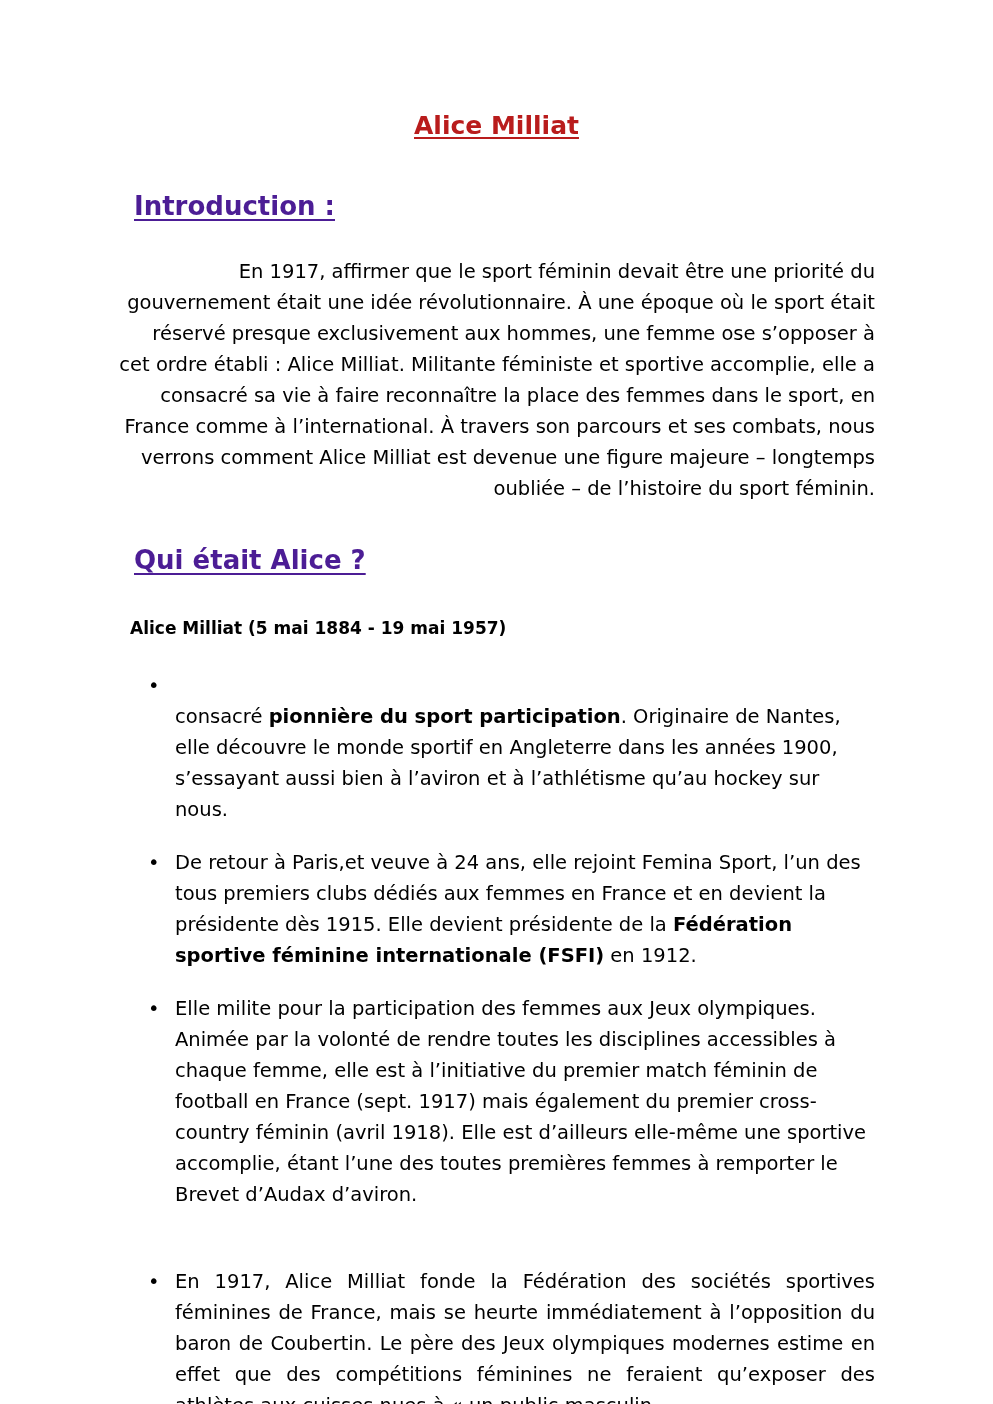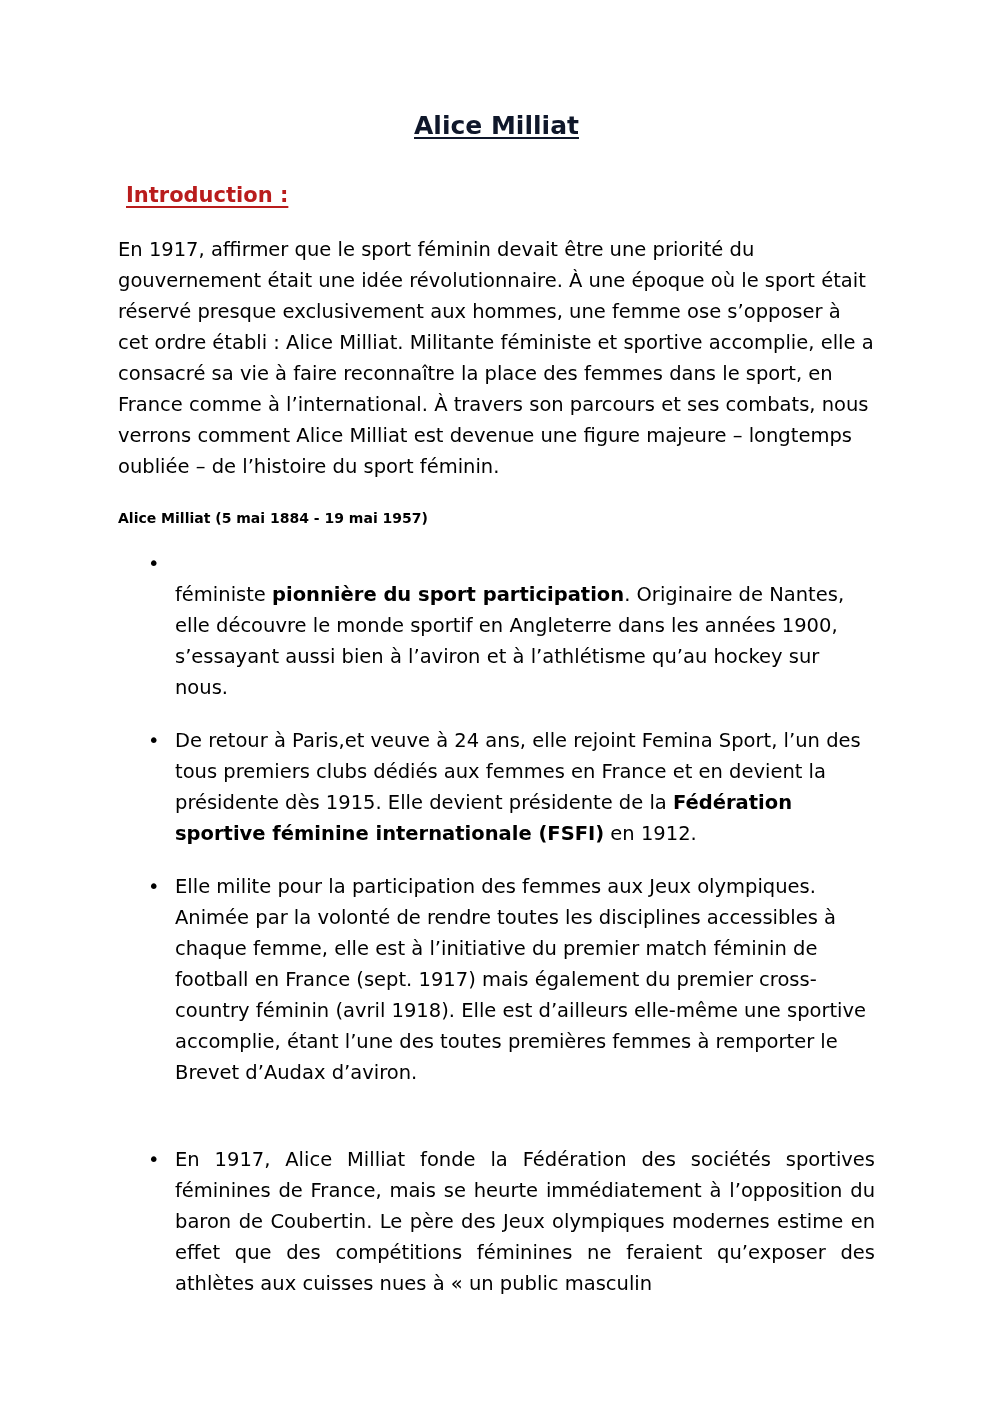--- a/index.html
+++ b/index.html
@@ -27,64 +27,64 @@
     width: 757px;
   }
 
   
   .doc-title {
     margin: 0;
     padding: 0;
     text-align: center;
     font-size: 25px;
     font-weight: bold;
-    color: #0f172a;
+    color: #b91c1c;
     line-height: 1.15;
     padding-top: 112px;
   }
   .doc-title .u {
     text-decoration: underline;
     text-decoration-thickness: 2px;
     text-underline-offset: 3px;
   }
 
   
   .section-heading {
-    margin: 8px;
+    margin: 16px;
     padding: 0;
-    font-size: 21px;
+    font-size: 26px;
     font-weight: bold;
-    color: #b91c1c;
+    color: #4c1d95;
     line-height: 1.2;
   }
   .section-heading .u {
     text-decoration: underline;
     text-decoration-thickness: 2px;
     text-underline-offset: 4px;
   }
   #heading-introduction { padding-top: 34px; }
   #heading-qui-etait    { padding-top: 25px; }
 
   
   .body-paragraph {
     margin: 0;
     padding: 0;
     font-size: 19.5px;
     line-height: 31px;
     color: #000000;
-    text-align: left;
+    text-align: right;
   }
   #intro-paragraph { padding-top: 18px; }
 
   
   .lead-bold {
-    margin: 0;
+    margin: 12px;
     padding: 0;
     padding-top: 22px;
-    font-size: 14px;
+    font-size: 17px;
     font-weight: bold;
     line-height: 28px;
     color: #000000;
   }
 
   
   .bullet-list {
     margin: 0;
     padding: 0;
     list-style: none;
@@ -129,29 +129,30 @@
 
 <div class="page">
   <div class="content">
 
     <h1 class="doc-title"><span class="u">Alice Milliat</span></h1>
 
     <h2 class="section-heading" id="heading-introduction"><span class="u">Introduction :</span></h2>
 
     <p class="body-paragraph" id="intro-paragraph">En 1917, affirmer que le sport féminin devait être une priorité du gouvernement était une idée révolutionnaire. À une époque où le sport était réservé presque exclusivement aux hommes, une femme ose s’opposer à cet ordre établi : Alice Milliat. Militante féministe et sportive accomplie, elle a consacré sa vie à faire reconnaître la place des femmes dans le sport, en France comme à l’international. À travers son parcours et ses combats, nous verrons comment Alice Milliat est devenue une figure majeure – longtemps oubliée – de l’histoire du sport féminin.</p>
 
+    <h2 class="section-heading" id="heading-qui-etait"><span class="u">Qui était Alice ?</span></h2>
 
     <p class="lead-bold">Alice Milliat (5 mai 1884 - 19 mai 1957)</p>
 
     <ul class="bullet-list">
 
       <li class="bullet-item">
         <span class="marker">•</span>
         <br>
-        <span>féministe </span><b class="strong">pionnière du sport participation</b><span>. Originaire de Nantes, elle découvre le monde sportif en Angleterre dans les années 1900, s’essayant aussi bien à l’aviron et à l’athlétisme qu’au hockey sur nous.</span>
+        <span>consacré </span><b class="strong">pionnière du sport participation</b><span>. Originaire de Nantes, elle découvre le monde sportif en Angleterre dans les années 1900, s’essayant aussi bien à l’aviron et à l’athlétisme qu’au hockey sur nous.</span>
       </li>
 
       <li class="bullet-item">
         <span class="marker">•</span>
         <span>De retour à Paris,et veuve à 24 ans, elle rejoint Femina Sport, l’un des tous premiers clubs dédiés aux femmes en France et en devient la présidente dès 1915. Elle devient présidente de la </span><b class="strong">Fédération sportive féminine internationale (FSFI)</b><span> en 1912.</span>
       </li>
 
       <li class="bullet-item">
         <span class="marker">•</span>
         <span>Elle milite pour la participation des femmes aux Jeux olympiques. Animée par la volonté de rendre toutes les disciplines accessibles à chaque femme, elle est à l’initiative du premier match féminin de football en France (sept. 1917) mais également du premier cross-country féminin (avril 1918). Elle est d’ailleurs elle-même une sportive accomplie, étant l’une des toutes premières femmes à remporter le Brevet d’Audax d’aviron.</span>

